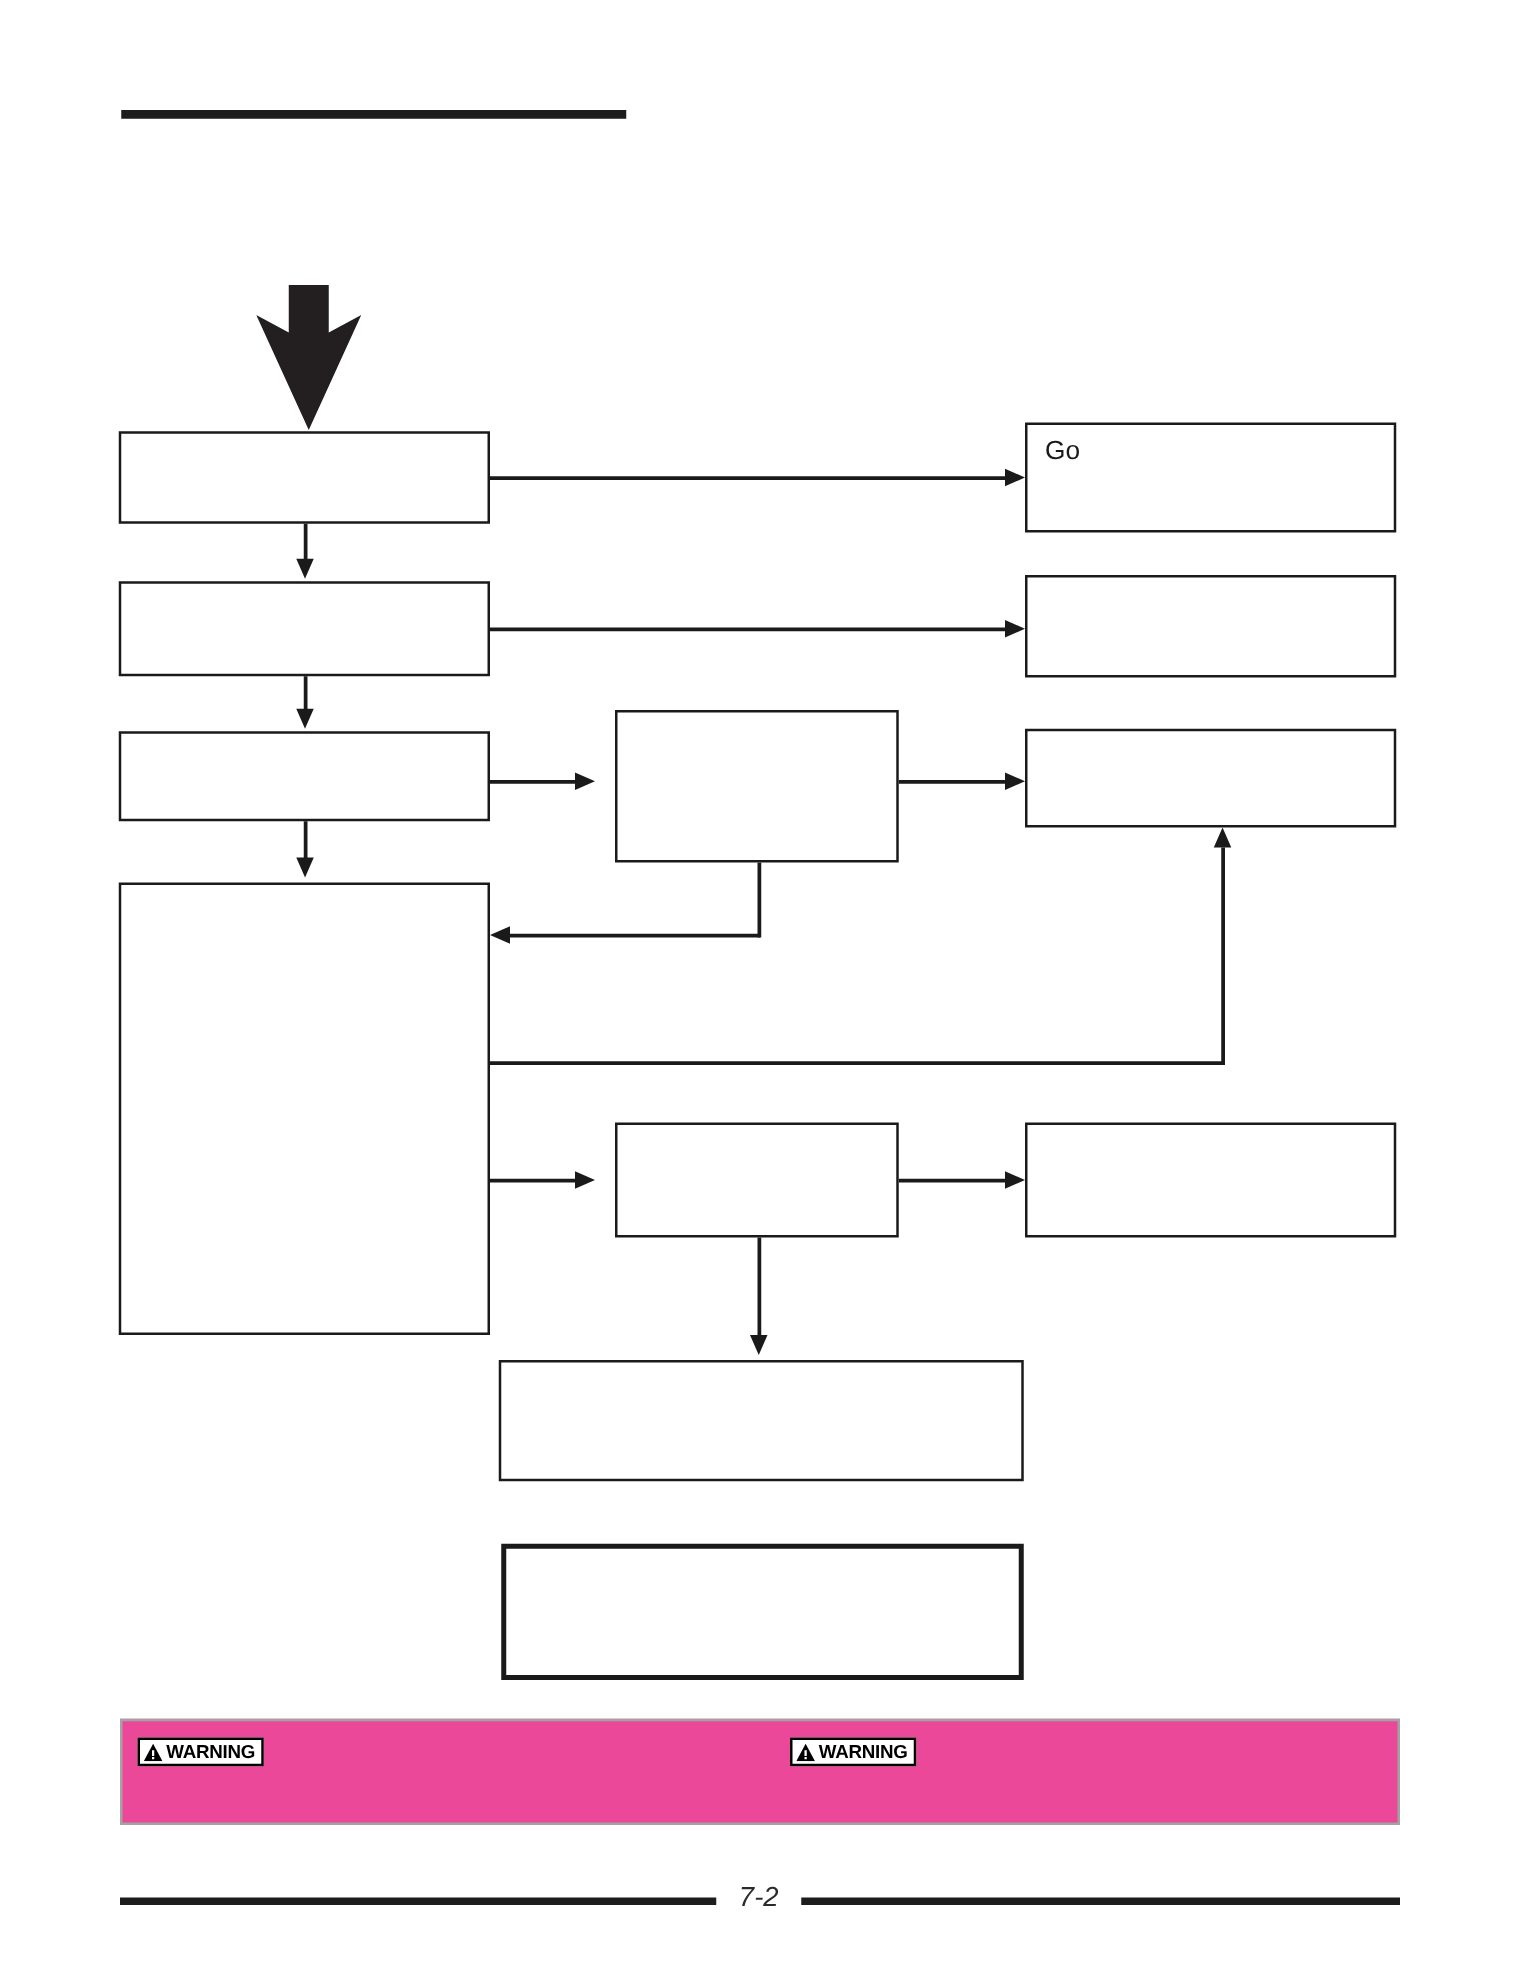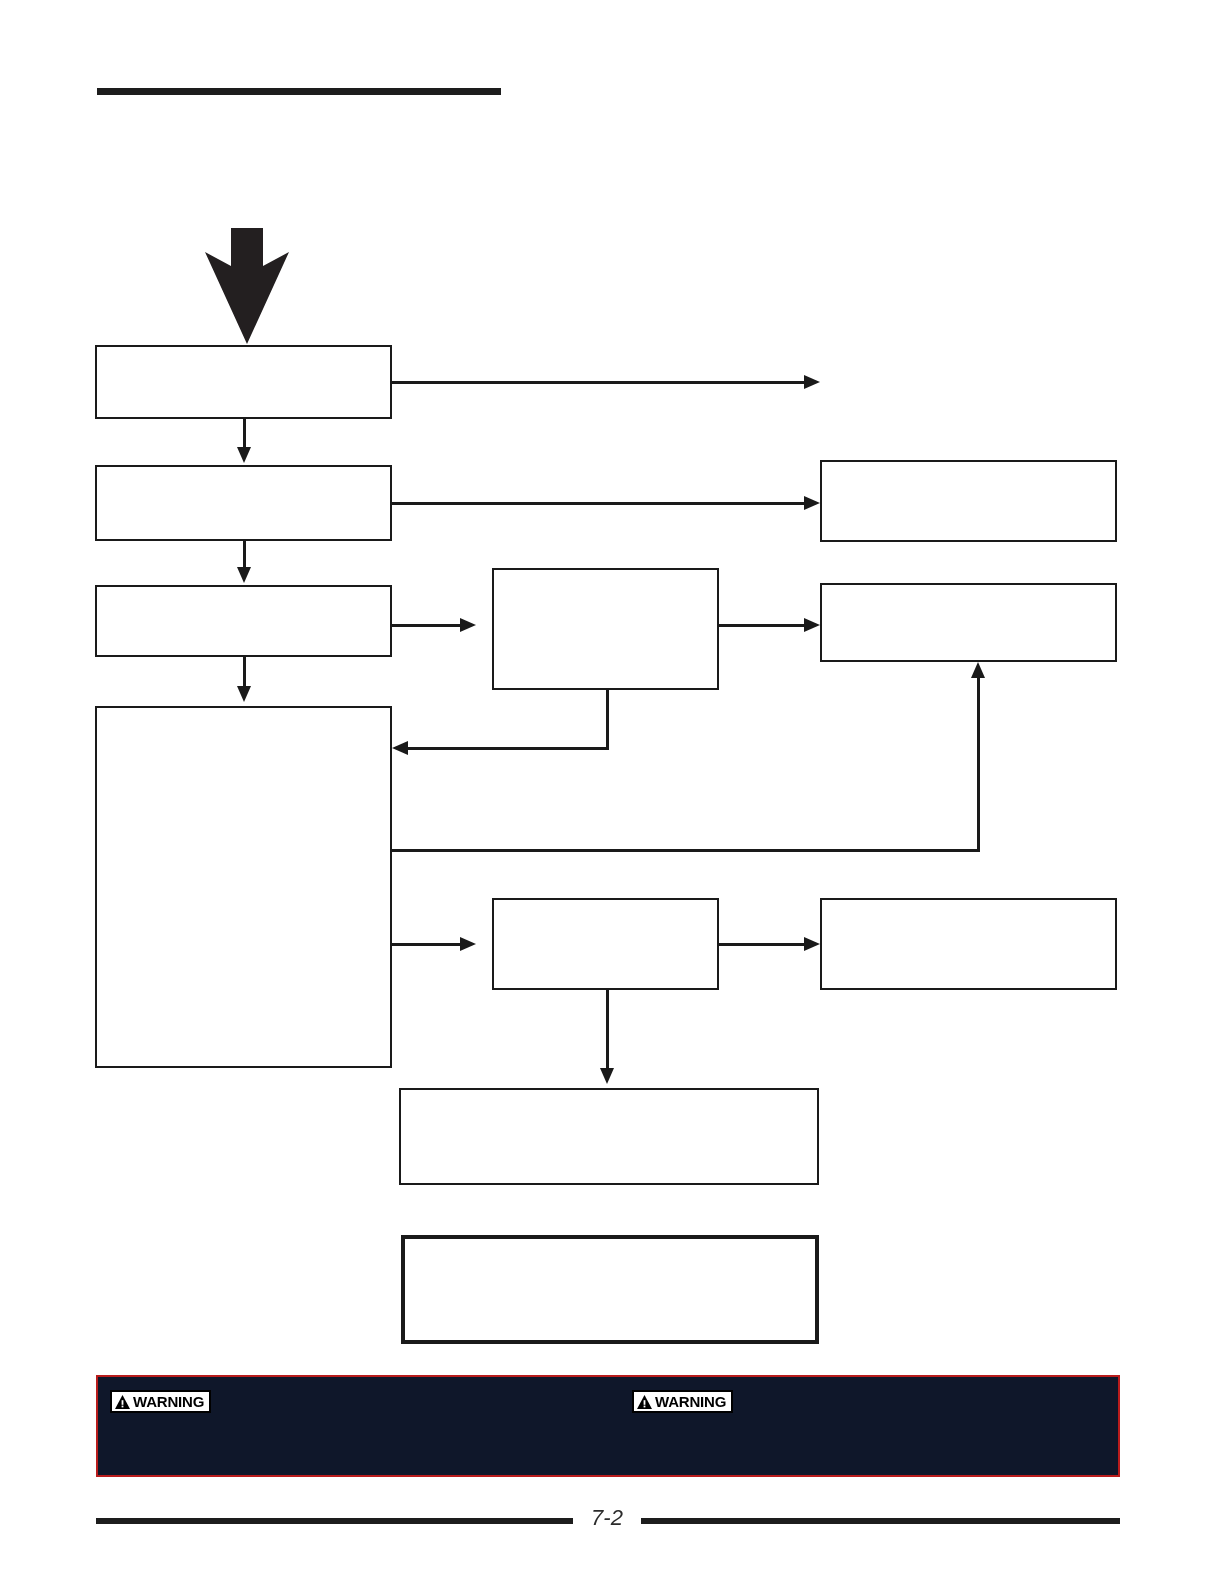--- a/index.html
+++ b/index.html
@@ -92,24 +92,24 @@
     width: 84px;
     height: 116px;
   }
 
   
   .warn-panel {
     position: absolute;
     left: 96px;
     top: 1375px;
     width: 1024px;
-    height: 102px;
+    height: 85px;
     box-sizing: border-box;
-    border: 2px solid #b91c1c;
-    background: #0f172a;
+    border: 2px solid #a3a3a3;
+    background: #ec4899;
   }
   .warn-badge {
     position: absolute;
     box-sizing: border-box;
     border: 2px solid #000000;
     background: #ffffff;
     height: 23px;
     padding: 0 5px 0 3px;
     display: flex;
     align-items: center;
@@ -182,20 +182,23 @@
   </div>
 
   <div class="fbox" style="left:492px; top:568px;  width:227px; height:122px;">
     <span class="btext"></span>
   </div>
 
   <div class="fbox" style="left:492px; top:898px;  width:227px; height:92px;">
     <span class="btext"></span>
   </div>
 
+  <div class="fbox" style="left:820px; top:338px;  width:297px; height:88px;">
+    <span class="btext">Go</span>
+  </div>
 
   <div class="fbox" style="left:820px; top:460px;  width:297px; height:82px;">
     <span class="btext"></span>
   </div>
 
   <div class="fbox" style="left:820px; top:583px;  width:297px; height:79px;">
     <span class="btext"></span>
   </div>
 
   <div class="fbox" style="left:820px; top:898px;  width:297px; height:92px;">

